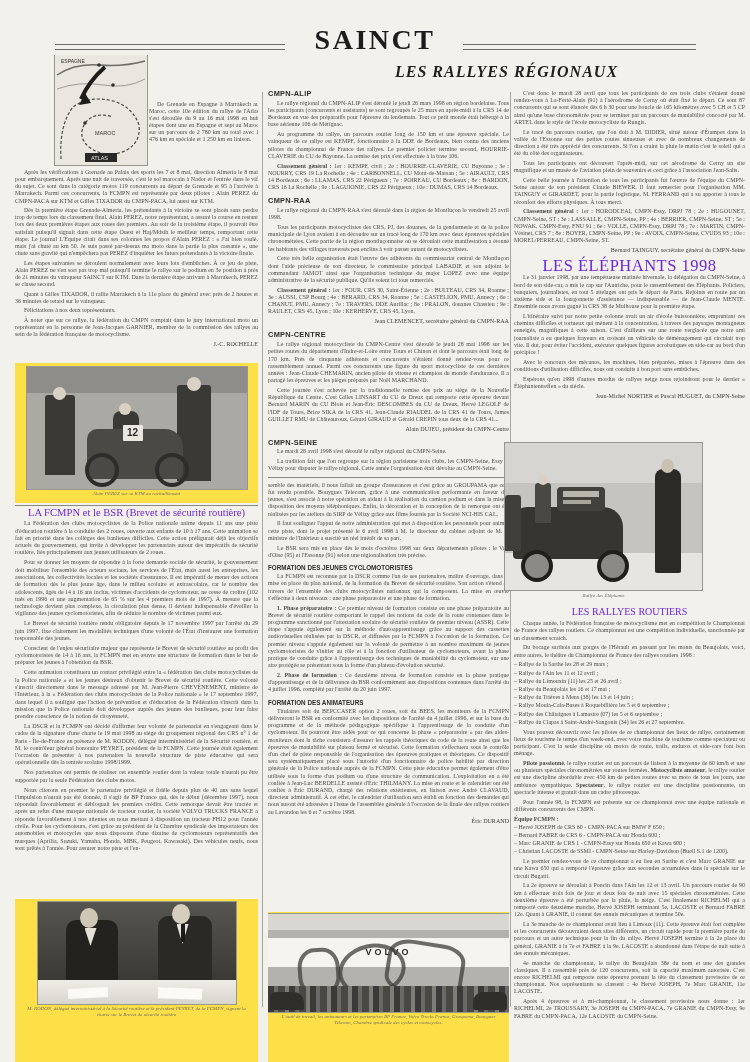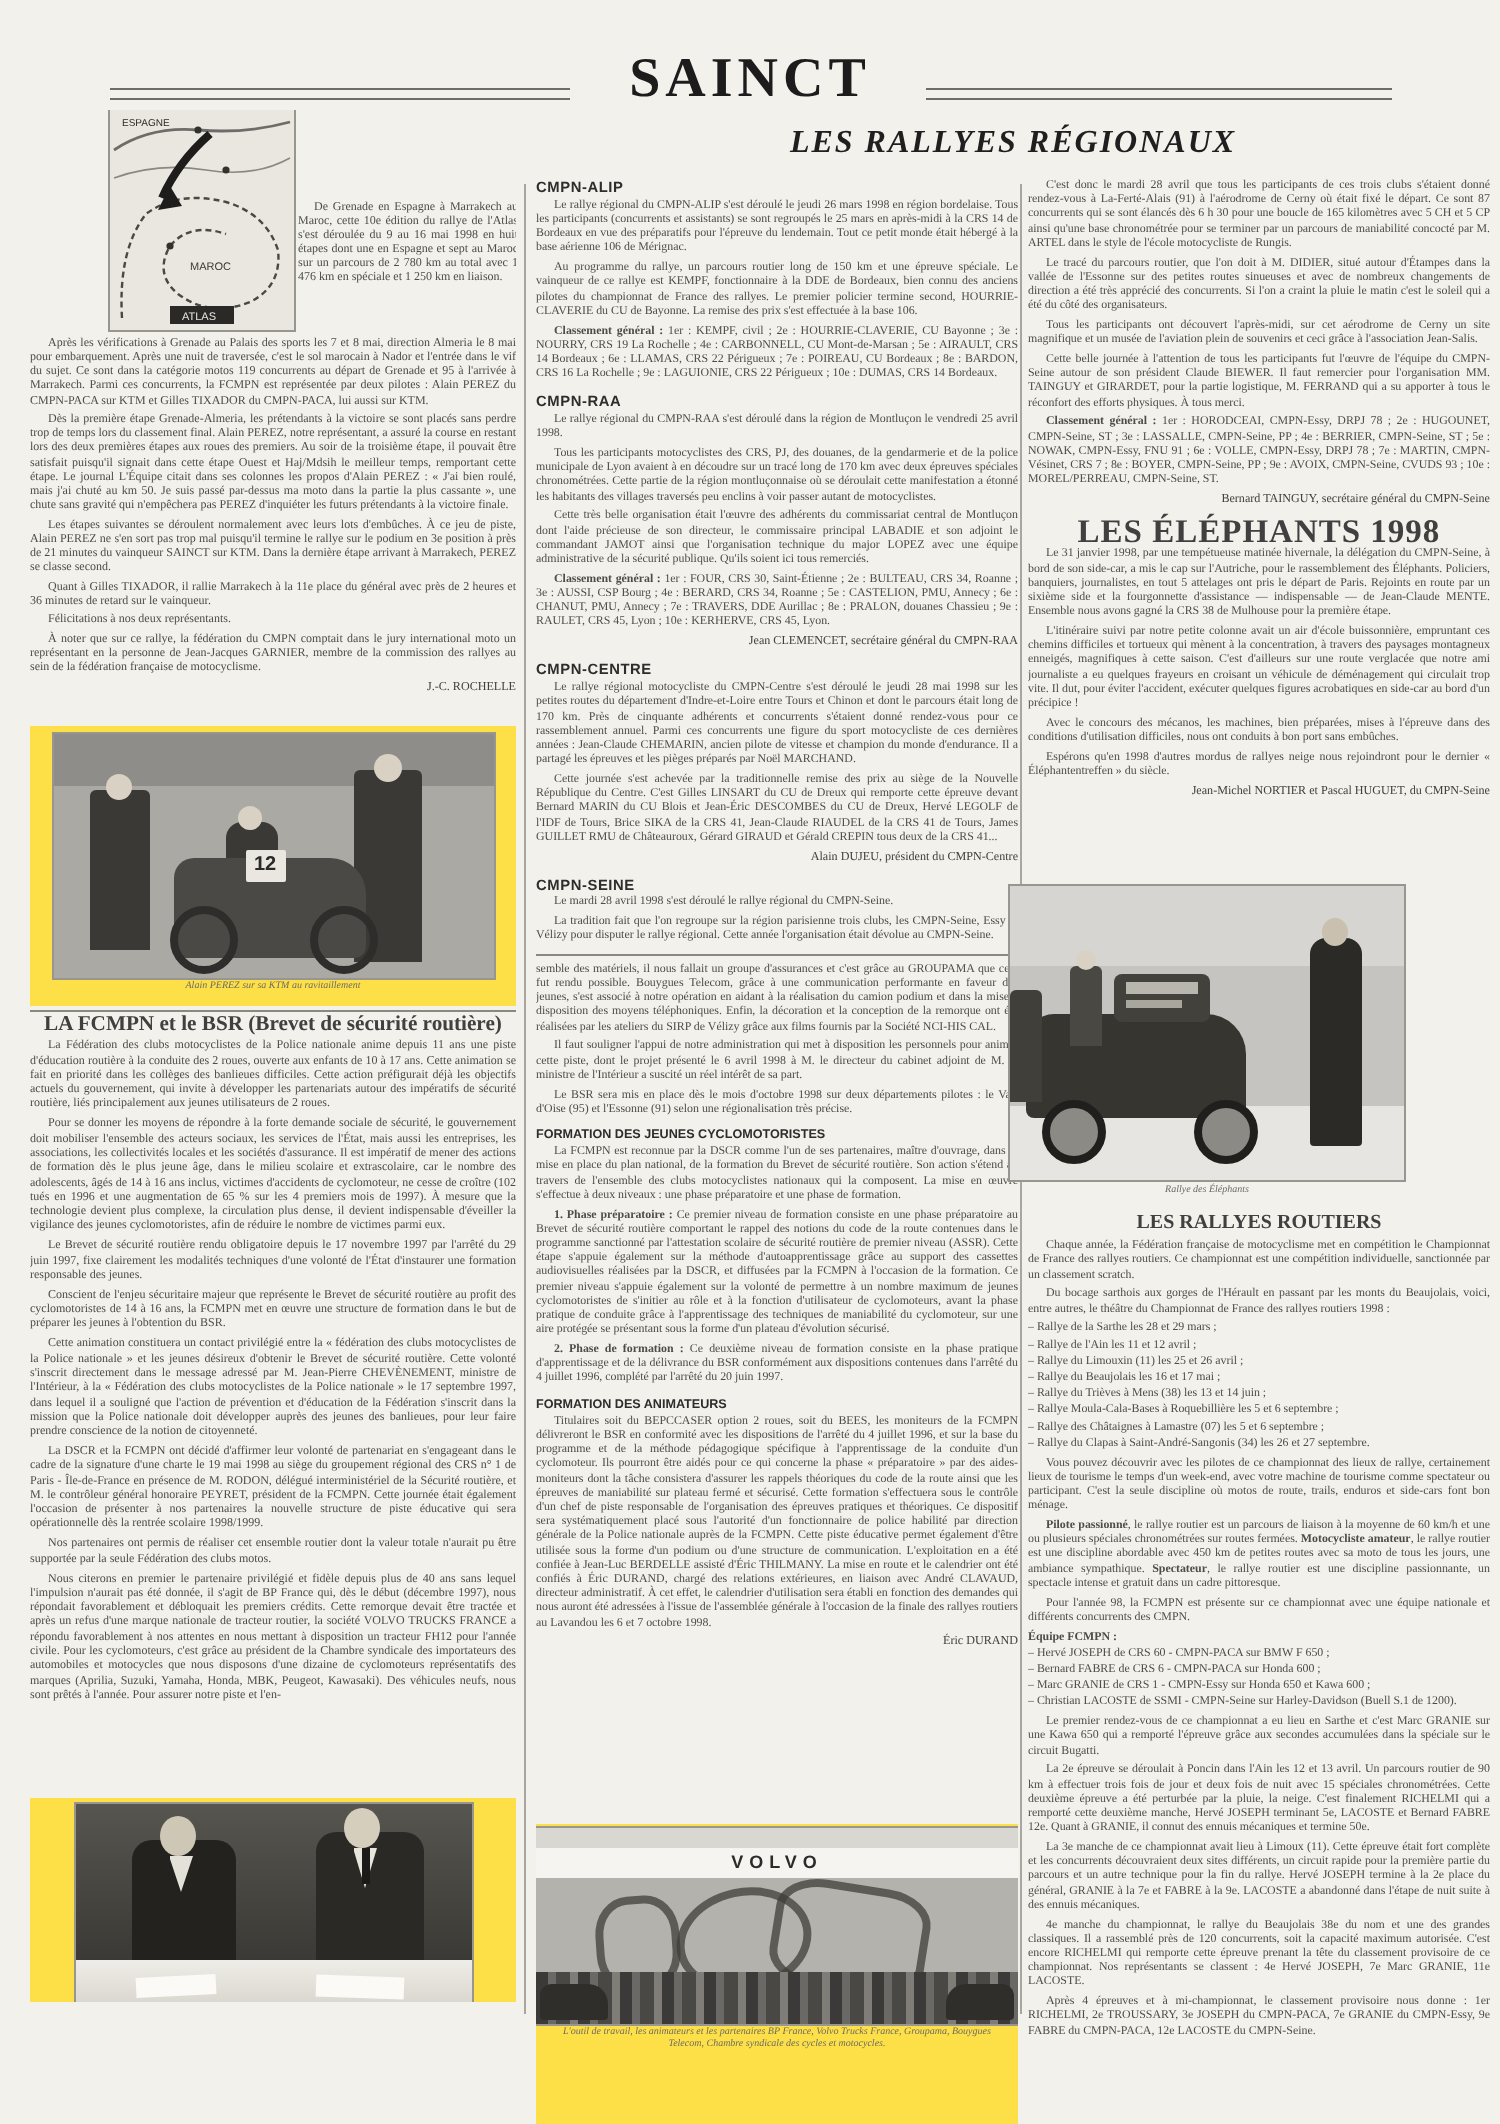--- a/index.html
+++ b/index.html
@@ -13,21 +13,21 @@
   
   .col{position:absolute;overflow:hidden;font-size:6.05px;line-height:7.3px;}
   .col p{margin:0 0 2.6px;text-indent:9px;text-align:justify;}
   .col p.nolede{text-indent:0;}
   .sig{text-align:right;font-size:6.05px;margin:1px 0 4px;color:#44413d;}
   .cmpn-head{font-family:"Liberation Sans",sans-serif;font-weight:bold;font-size:7.4px;
              letter-spacing:.3px;margin:6px 0 2.5px;color:#2e2d2b;text-indent:0;}
   .minor-head{font-family:"Liberation Sans",sans-serif;font-weight:bold;font-size:6.3px;
               margin:5px 0 2px;color:#2e2d2b;}
   .sec-title{position:absolute;text-align:center;font-weight:bold;color:#1f1f1f;}
-  .flow-title{text-align:center;font-weight:bold;color:#404040;}
+  .flow-title{text-align:center;font-weight:normal;color:#6d28d9;}
   .hr{border-top:1px solid #8b8880;margin:4px 0;}
   .caption{font-style:italic;font-size:5px;line-height:6px;text-align:center;color:#6e6b66;}
   
   .photo{position:relative;overflow:hidden;background:#b0aea9;outline:1px solid #99968f;}
   .mask{position:absolute;background:#fde047;}
   
   .atlas-title{position:absolute;left:134px;top:8px;width:110px;text-align:center;
                font-size:14px;line-height:16px;font-weight:bold;color:#1f1f1f;}
   .atlas-intro{position:absolute;left:134px;top:46px;width:110px;font-size:6px;line-height:7.1px;}
   .atlas-intro p{margin:0;text-indent:8px;text-align:justify;}
@@ -103,21 +103,21 @@
         <div class="head-dot" style="left:92px;top:36px;width:12px;height:12px;"></div>
         <div style="position:absolute;left:60px;top:62px;width:96px;height:50px;background:#4b4946;border-radius:10px 18px 6px 6px;"></div>
         <div style="position:absolute;left:58px;bottom:2px;width:26px;height:26px;border:4px solid #2e2d2b;border-radius:50%;"></div>
         <div style="position:absolute;left:128px;bottom:2px;width:26px;height:26px;border:4px solid #2e2d2b;border-radius:50%;"></div>
         <div class="plate" style="left:96px;top:58px;width:20px;height:16px;font-size:10px;line-height:16px;">12</div>
       </div>
       <div class="caption">Alain PEREZ sur sa KTM au ravitaillement</div>
     </div>
   </div>
 
-  <div class="col" style="left:15px;top:505px;width:243px;height:496px;font-size:6px;line-height:7.3px;">
+  <div class="col" style="left:15px;top:505px;width:243px;height:557px;font-size:6px;line-height:7.3px;">
     <div class="hr" style="margin:0 0 3px;"></div>
     <div class="flow-title" style="font-size:10.6px;margin:1px 0 4px;">LA FCMPN et le BSR (Brevet de sécurité routière)</div>
     <p>La Fédération des clubs motocyclistes de la Police nationale anime depuis 11 ans une piste d'éducation routière à la conduite des 2 roues, ouverte aux enfants de 10 à 17 ans. Cette animation se fait en priorité dans les collèges des banlieues difficiles. Cette action préfigurait déjà les objectifs actuels du gouvernement, qui invite à développer les partenariats autour des impératifs de sécurité routière, liés principalement aux jeunes utilisateurs de 2 roues.</p>
     <p>Pour se donner les moyens de répondre à la forte demande sociale de sécurité, le gouvernement doit mobiliser l'ensemble des acteurs sociaux, les services de l'État, mais aussi les entreprises, les associations, les collectivités locales et les sociétés d'assurance. Il est impératif de mener des actions de formation dès le plus jeune âge, dans le milieu scolaire et extrascolaire, car le nombre des adolescents, âgés de 14 à 16 ans inclus, victimes d'accidents de cyclomoteur, ne cesse de croître (102 tués en 1996 et une augmentation de 65 % sur les 4 premiers mois de 1997). À mesure que la technologie devient plus complexe, la circulation plus dense, il devient indispensable d'éveiller la vigilance des jeunes cyclomotoristes, afin de réduire le nombre de victimes parmi eux.</p>
     <p>Le Brevet de sécurité routière rendu obligatoire depuis le 17 novembre 1997 par l'arrêté du 29 juin 1997, fixe clairement les modalités techniques d'une volonté de l'État d'instaurer une formation responsable des jeunes.</p>
     <p>Conscient de l'enjeu sécuritaire majeur que représente le Brevet de sécurité routière au profit des cyclomotoristes de 14 à 16 ans, la FCMPN met en œuvre une structure de formation dans le but de préparer les jeunes à l'obtention du BSR.</p>
     <p>Cette animation constituera un contact privilégié entre la « fédération des clubs motocyclistes de la Police nationale » et les jeunes désireux d'obtenir le Brevet de sécurité routière. Cette volonté s'inscrit directement dans le message adressé par M. Jean-Pierre CHEVÈNEMENT, ministre de l'Intérieur, à la « Fédération des clubs motocyclistes de la Police nationale » le 17 septembre 1997, dans lequel il a souligné que l'action de prévention et d'éducation de la Fédération s'inscrit dans la mission que la Police nationale doit développer auprès des jeunes des banlieues, pour leur faire prendre conscience de la notion de citoyenneté.</p>
     <p>La DSCR et la FCMPN ont décidé d'affirmer leur volonté de partenariat en s'engageant dans le cadre de la signature d'une charte le 19 mai 1998 au siège du groupement régional des CRS n° 1 de Paris - Île-de-France en présence de M. RODON, délégué interministériel de la Sécurité routière, et M. le contrôleur général honoraire PEYRET, président de la FCMPN. Cette journée était également l'occasion de présenter à nos partenaires la nouvelle structure de piste éducative qui sera opérationnelle dès la rentrée scolaire 1998/1999.</p>
     <p>Nos partenaires ont permis de réaliser cet ensemble routier dont la valeur totale n'aurait pu être supportée par la seule Fédération des clubs motos.</p>
     <p>Nous citerons en premier le partenaire privilégié et fidèle depuis plus de 40 ans sans lequel l'impulsion n'aurait pas été donnée, il s'agit de BP France qui, dès le début (décembre 1997), nous répondait favorablement et débloquait les premiers crédits. Cette remorque devait être tractée et après un refus d'une marque nationale de tracteur routier, la société VOLVO TRUCKS FRANCE a répondu favorablement à nos attentes en nous mettant à disposition un tracteur FH12 pour l'année civile. Pour les cyclomoteurs, c'est grâce au président de la Chambre syndicale des importateurs des automobiles et motocycles que nous disposons d'une dizaine de cyclomoteurs représentatifs des marques (Aprilia, Suzuki, Yamaha, Honda, MBK, Peugeot, Kawasaki). Des véhicules neufs, nous sont prêtés à l'année. Pour assurer notre piste et l'en-</p>
@@ -173,21 +173,21 @@
     <p><b>1. Phase préparatoire :</b> <span>Ce premier niveau de formation consiste en une phase préparatoire au Brevet de sécurité routière comportant le rappel des notions du code de la route contenues dans le programme sanctionné par l'attestation scolaire de sécurité routière de premier niveau (ASSR). Cette étape s'appuie également sur la méthode d'autoapprentissage grâce au support des cassettes audiovisuelles réalisées par la DSCR, et diffusées par la FCMPN à l'occasion de la formation. Ce premier niveau s'appuie également sur la volonté de permettre à un nombre maximum de jeunes cyclomotoristes de s'initier au rôle et à la fonction d'utilisateur de cyclomoteurs, avant la phase pratique de conduite grâce à l'apprentissage des techniques de maniabilité du cyclomoteur, sur une aire protégée se présentant sous la forme d'un plateau d'évolution sécurisé.</span></p>
     <p><b>2. Phase de formation :</b> <span>Ce deuxième niveau de formation consiste en la phase pratique d'apprentissage et de la délivrance du BSR conformément aux dispositions contenues dans l'arrêté du 4 juillet 1996, complété par l'arrêté du 20 juin 1997.</span></p>
 
     <div class="minor-head">FORMATION DES ANIMATEURS</div>
     <p>Titulaires soit du BEPCCASER option 2 roues, soit du BEES, les moniteurs de la FCMPN délivreront le BSR en conformité avec les dispositions de l'arrêté du 4 juillet 1996, et sur la base du programme et de la méthode pédagogique spécifique à l'apprentissage de la conduite d'un cyclomoteur. Ils pourront être aidés pour ce qui concerne la phase « préparatoire » par des aides-moniteurs dont la tâche consistera d'assurer les rappels théoriques du code de la route ainsi que les épreuves de maniabilité sur plateau fermé et sécurisé. Cette formation s'effectuera sous le contrôle d'un chef de piste responsable de l'organisation des épreuves pratiques et théoriques. Ce dispositif sera systématiquement placé sous l'autorité d'un fonctionnaire de police habilité par direction générale de la Police nationale auprès de la FCMPN. Cette piste éducative permet également d'être utilisée sous la forme d'un podium ou d'une structure de communication. L'exploitation en a été confiée à Jean-Luc BERDELLE assisté d'Éric THILMANY. La mise en route et le calendrier ont été confiés à Éric DURAND, chargé des relations extérieures, en liaison avec André CLAVAUD, directeur administratif. À cet effet, le calendrier d'utilisation sera établi en fonction des demandes qui nous auront été adressées à l'issue de l'assemblée générale à l'occasion de la finale des rallyes routiers au Lavandou les 6 et 7 octobre 1998.</p>
     <div class="sig">Éric DURAND</div>
 
     <div class="mask" style="left:0;right:0;top:824px;bottom:0;">
       <div class="photo" style="width:241px;height:98px;margin:2px 0;background:#b4b2ad;">
         <div style="position:absolute;left:0;right:0;top:0;height:16px;background:#d9d7d2;"></div>
-        <div class="banner" style="top:10px;height:15px;">
+        <div class="banner" style="top:24px;height:29px;">
           <span class="volvo-word">VOLVO</span>
         </div>
         <div class="graffiti" style="left:70px;top:30px;width:60px;height:44px;transform:rotate(-12deg);"></div>
         <div class="graffiti" style="left:118px;top:28px;width:70px;height:46px;border-radius:30%;transform:rotate(9deg);"></div>
         <div class="graffiti" style="left:30px;top:34px;width:34px;height:40px;border-radius:40%;transform:rotate(-4deg);"></div>
         <div class="crowd"></div>
         <div style="position:absolute;left:2px;bottom:2px;width:34px;height:18px;background:#2f2e2b;border-radius:6px 10px 2px 2px;"></div>
         <div style="position:absolute;right:2px;bottom:2px;width:34px;height:18px;background:#2f2e2b;border-radius:10px 6px 2px 2px;"></div>
       </div>
       <div class="caption" style="width:95%;margin:0 auto;">L'outil de travail, les animateurs et les partenaires BP France, Volvo Trucks France, Groupama, Bouygues Telecom, Chambre syndicale des cycles et motocycles.</div>

